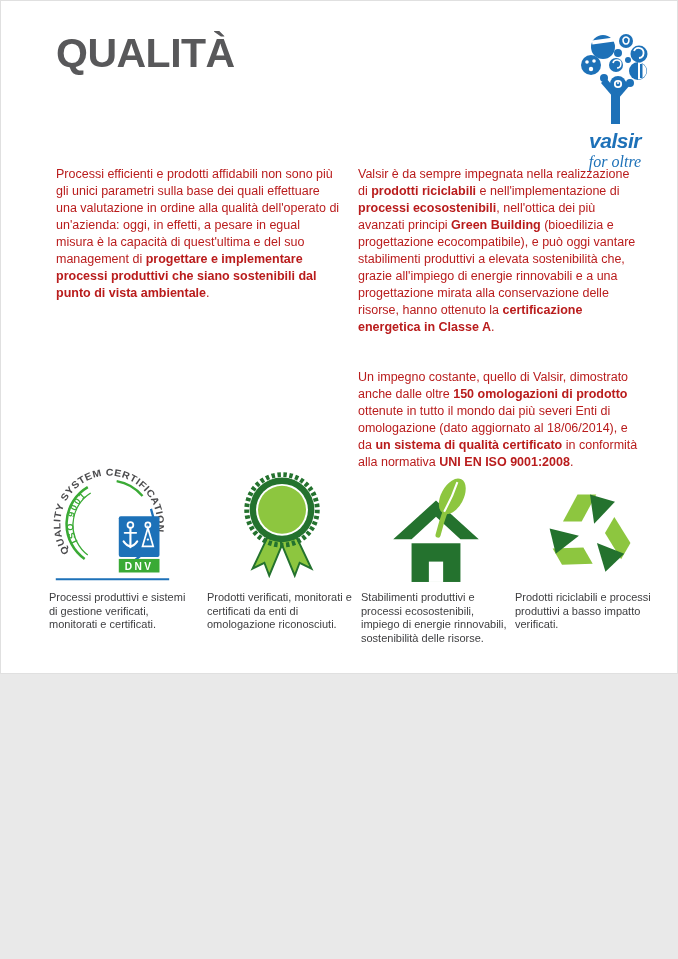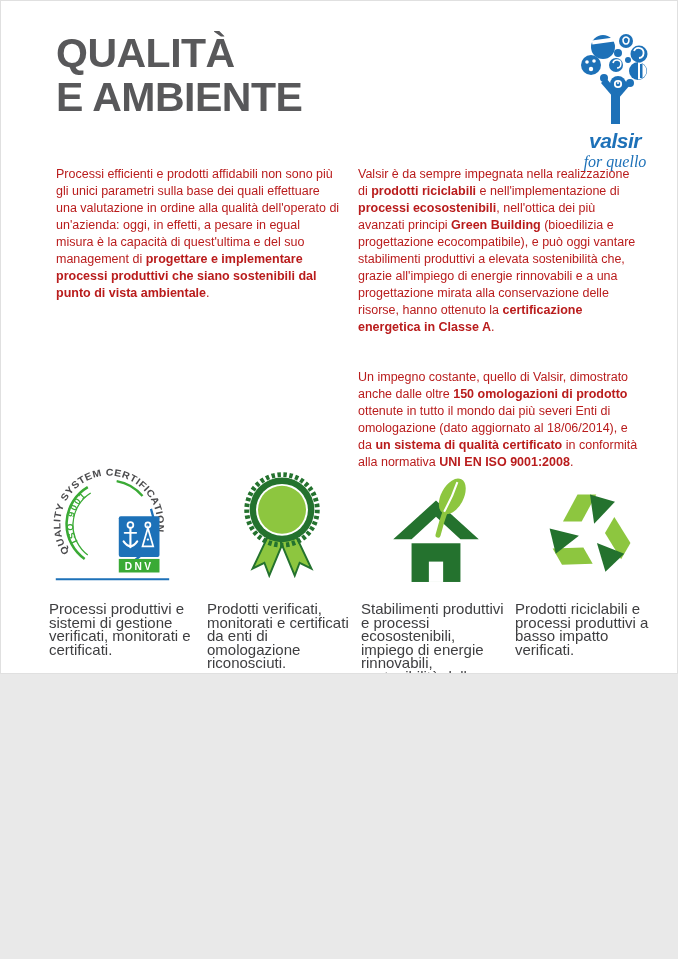--- a/index.html
+++ b/index.html
@@ -39,21 +39,21 @@
   .certs {
     position:absolute; left:48px; top:463px; width:592px;
     display:grid; grid-template-columns:154px 150px 150px 150px; column-gap:4px;
   }
   .cert { display:flex; flex-direction:column; }
   .cert-icon {
     height:120px; display:flex; align-items:flex-end; justify-content:center;
   }
   .cert:first-child .cert-icon { justify-content:flex-start; }
   .cert-caption {
-    margin-top:18px; font-size:15px; line-height:13.5px; color:#3e3e40;
+    margin-top:7px; font-size:11px; line-height:13.5px; color:#3e3e40;
     width:146px;
   }
   
   .footer-rule {
     position:absolute; left:55px; top:891px; width:585px; height:0;
     border-top:1px solid #8e8e8e;
   }
   .footer-brand {
     position:absolute; left:54px; top:896px;
     font-size:31px; font-weight:bold; font-style:italic;
@@ -66,21 +66,20 @@
   }
   svg { display:block; }
 </style>
 </head>
 <body>
 
 <div class="page">
 
   <div class="page-title">
     <div>QUALITÀ</div>
-    <div>E AMBIENTE</div>
   </div>
 
   <div class="earth-logo">
     <span>
       <svg width="88" height="100" viewBox="0 0 88 100">
         <g fill="#1d71b8">
 
           <path d="M40 62 L40 97 L49 97 L49 62 Z"></path>
           <path d="M42 70 L30 56 L35 51 L46 64 Z"></path>
           <path d="M47 72 L59 58 L54 54 L45 65 Z"></path>
@@ -107,21 +106,21 @@
           <circle cx="20" cy="42" r="2.2" fill="#ffffff" stroke="none"></circle>
           <path d="M42 36 A 4 4 0 1 1 46 41" stroke-width="1.6"></path>
           <path d="M67 35.5 A 8.5 8.5 0 0 1 67 52.5 Z" fill="#ffffff" stroke="none"></path>
           <rect x="69" y="37" width="2.5" height="14" fill="#1d71b8" stroke="none"></rect>
           <circle cx="47" cy="57" r="3.2" stroke-width="1.8"></circle>
           <circle cx="47" cy="56" r="1" fill="#ffffff" stroke="none"></circle>
         </g>
       </svg>
     </span>
     <span class="brand">valsir</span>
-    <span class="tagline">for quello</span>
+    <span class="tagline">for oltre</span>
   </div>
 
   <div class="columns">
     <div class="col">
       <p><span>Processi efficienti e prodotti affidabili non sono più gli unici parametri sulla base dei quali effettuare una valutazione in ordine alla qualità dell'operato di un'azienda: oggi, in effetti, a pesare in egual misura è la capacità di quest'ultima e del suo management di </span><span class="b">progettare e implementare processi produttivi che siano sostenibili dal punto di vista ambientale</span><span>.</span></p>
     </div>
     <div class="col">
       <p><span>Valsir è da sempre impegnata nella realizzazione di </span><span class="b">prodotti riciclabili</span><span> e nell'implementazione di </span><span class="b">processi ecosostenibili</span><span>, nell'ottica dei più avanzati principi </span><span class="b">Green Building</span><span> (bioedilizia e progettazione ecocompatibile), e può oggi vantare stabilimenti produttivi a elevata sostenibilità che, grazie all'impiego di energie rinnovabili e a una progettazione mirata alla conservazione delle risorse, hanno ottenuto la </span><span class="b">certificazione energetica in Classe A</span><span>.</span></p>
       <p><span>Un impegno costante, quello di Valsir, dimostrato anche dalle oltre </span><span class="b">150 omologazioni di prodotto</span><span> ottenute in tutto il mondo dai più severi Enti di omologazione (dato aggiornato al 18/06/2014), e da </span><span class="b">un sistema di qualità certificato</span><span> in conformità alla normativa </span><span class="b">UNI EN ISO 9001:2008</span><span>.</span></p>
     </div>

